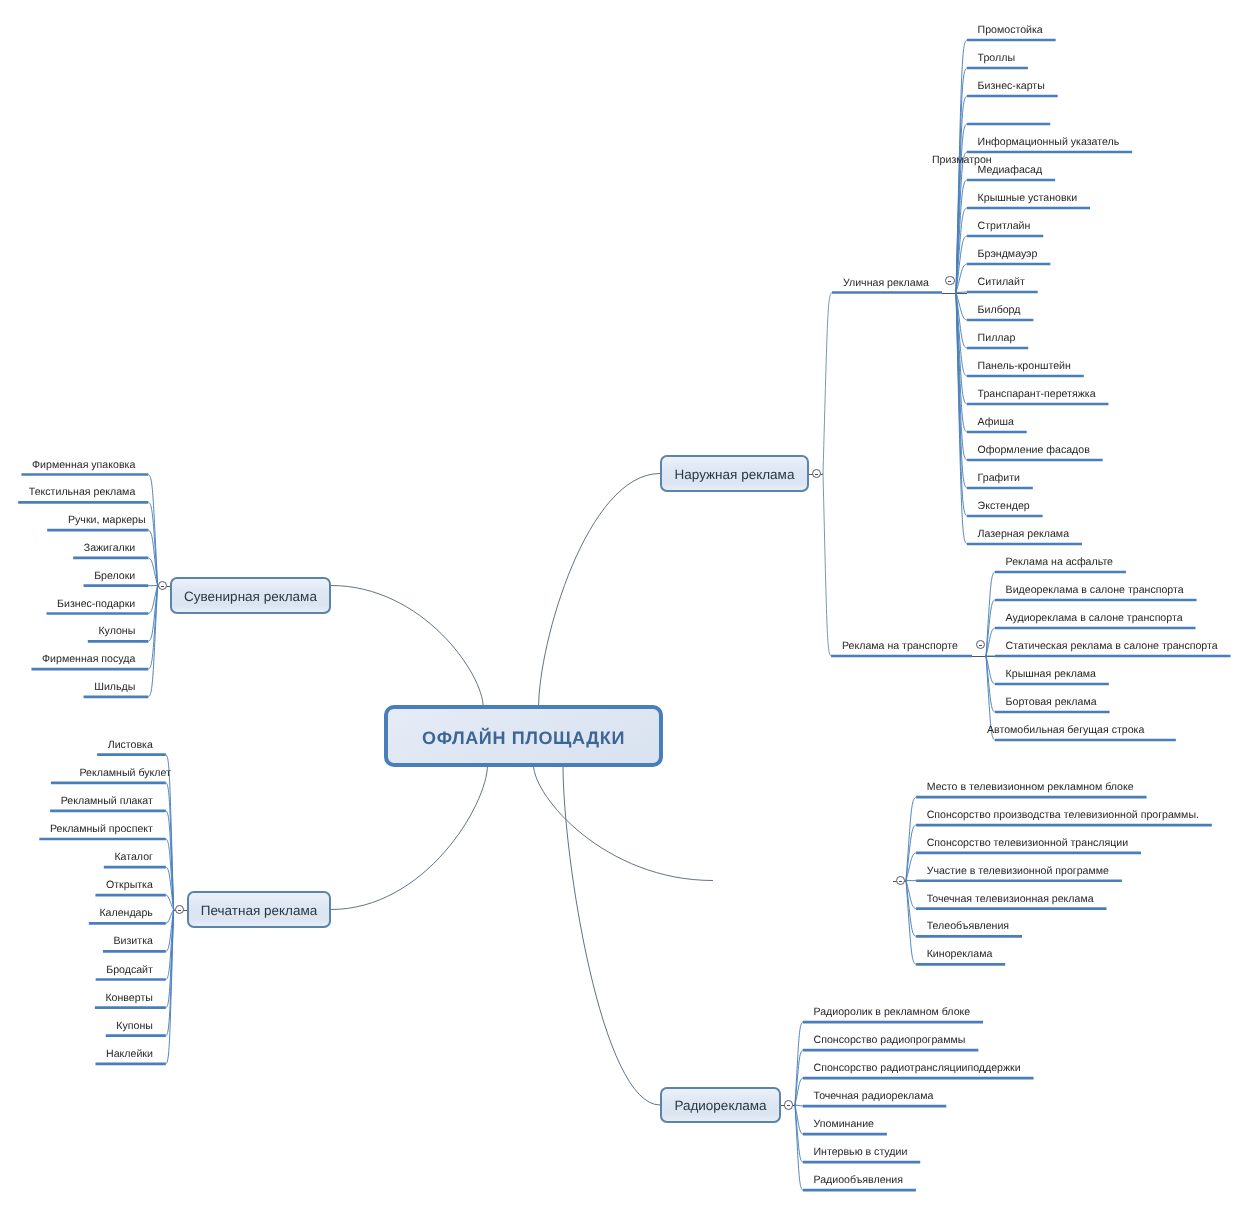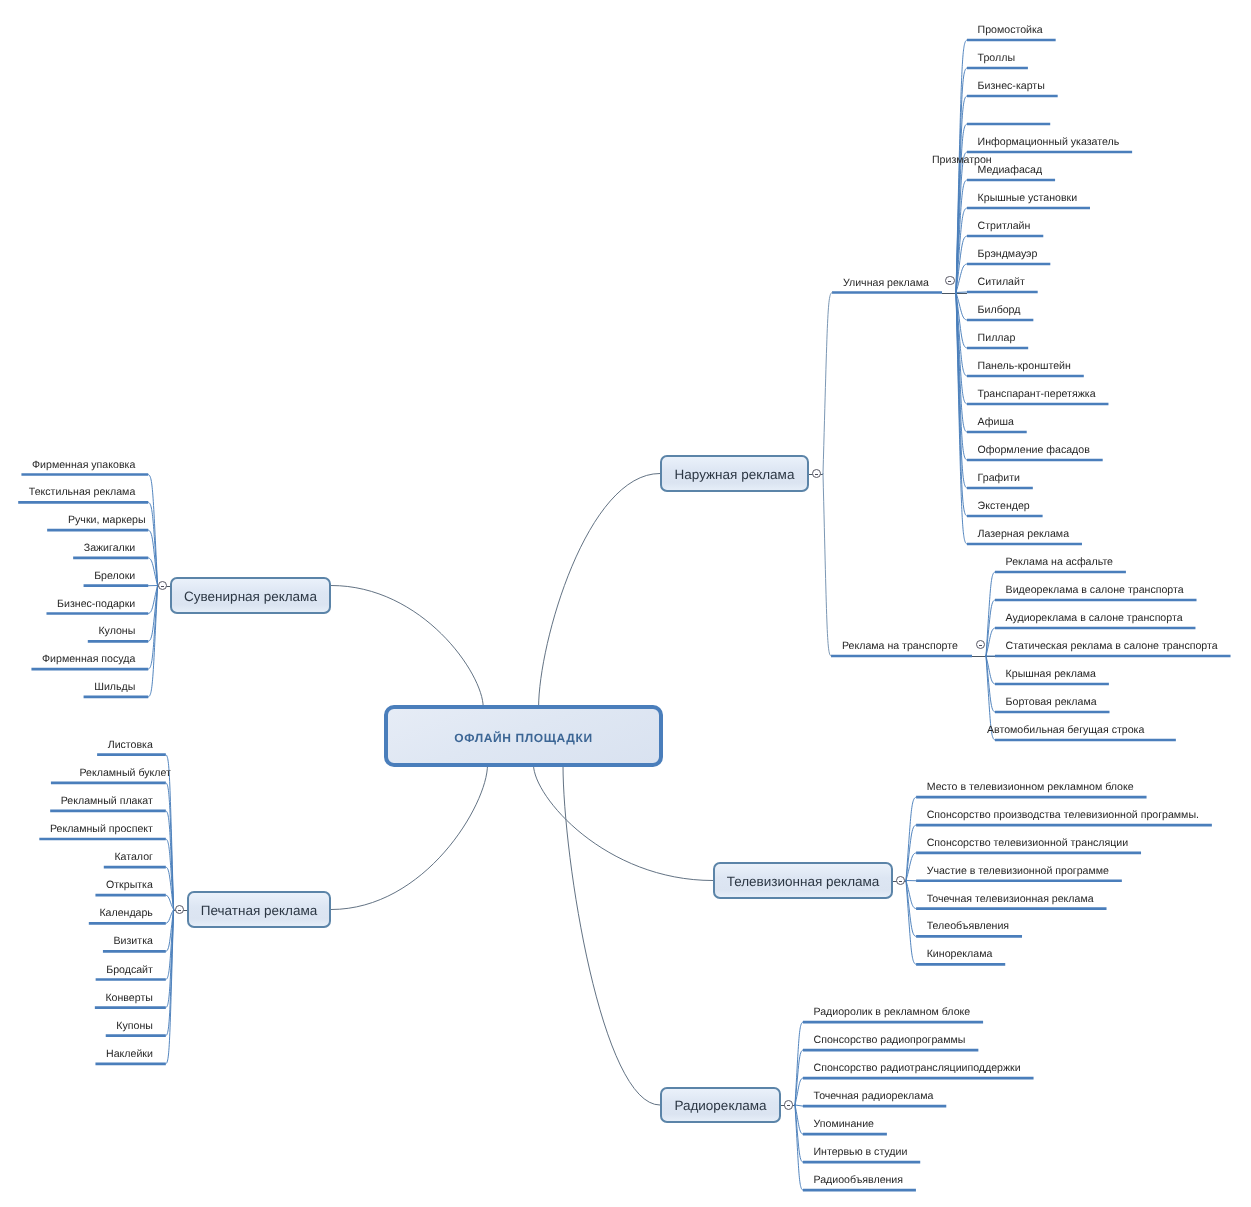--- a/index.html
+++ b/index.html
@@ -6,21 +6,21 @@
   html,body{margin:0;padding:0;background:#ffffff;}
   *{-webkit-font-smoothing:antialiased;text-rendering:geometricPrecision;}
   body{width:1251px;height:1207px;overflow:hidden;
        font-family:"Liberation Sans",sans-serif;}
   #stage{position:relative;width:1251px;height:1207px;background:#fff;}
   svg.links{position:absolute;left:0;top:0;width:1251px;height:1207px;}
   .root-node{position:absolute;box-sizing:border-box;
      border:4.6px solid #4a7ebb;border-radius:10px;
      background:linear-gradient(160deg,#e6ecf6 0%,#dfe7f3 45%,#d9e2f0 100%);
      display:flex;align-items:center;justify-content:center;
-     font-weight:bold;font-size:12px;letter-spacing:0.62px;color:#3c6695;padding-top:4px;}
+     font-weight:bold;font-size:18px;letter-spacing:0.62px;color:#3c6695;padding-top:4px;}
   .l2-node{position:absolute;box-sizing:border-box;
      border:2px solid #5b84a8;border-radius:7px;
      background:linear-gradient(180deg,#eaf1fa 0%,#dde6f3 42%,#dbe4f1 78%,#e6eef8 100%);
      display:flex;align-items:center;justify-content:center;
      font-size:13.5px;color:#2c3744;padding-top:1.5px;}
   .tnode{position:absolute;white-space:nowrap;color:#262626;font-size:10.6px;line-height:1;}
   .toggle{position:absolute;box-sizing:border-box;border:0.8px solid #5a5a66;
      border-radius:50%;background:#fdfdff;width:9.4px;height:9.4px;}
   .toggle i{position:absolute;left:2.2px;right:2.2px;top:4.2px;height:0.85px;
      background:#4d4d58;display:block;}
@@ -230,21 +230,20 @@
     <div class="toggle" style="left:975.5px;top:639.5px;">
       <i></i>
     </div>
     <div class="tnode" style="left:1005.6px;top:557px;">Реклама на асфальте</div>
     <div class="tnode" style="left:1005.6px;top:585px;">Видеореклама в салоне транспорта</div>
     <div class="tnode" style="left:1005.6px;top:613px;">Аудиореклама в салоне транспорта</div>
     <div class="tnode" style="left:1005.6px;top:641px;">Статическая реклама в салоне транспорта</div>
     <div class="tnode" style="left:1005.6px;top:669px;">Крышная реклама</div>
     <div class="tnode" style="left:1005.6px;top:697px;">Бортовая реклама</div>
     <div class="tnode" style="left:987px;top:725px;text-align:center;">Автомобильная бегущая строка</div>
-    <div class="l2-node" style="left:713px;top:862px;width:180px;height:37px;">Телевизионная реклама</div>
     <div class="toggle" style="left:895.8px;top:875.8px;">
       <i></i>
     </div>
     <div class="tnode" style="left:926.7px;top:782.2px;">Место в телевизионном рекламном блоке</div>
     <div class="tnode" style="left:926.7px;top:810.0500000000001px;">Спонсорство производства телевизионной программы.</div>
     <div class="tnode" style="left:926.7px;top:837.9000000000001px;">Спонсорство телевизионной трансляции</div>
     <div class="tnode" style="left:926.7px;top:865.75px;">Участие в телевизионной программе</div>
     <div class="tnode" style="left:926.7px;top:893.6px;">Точечная телевизионная реклама</div>
     <div class="tnode" style="left:926.7px;top:921.45px;">Телеобъявления</div>
     <div class="tnode" style="left:926.7px;top:949.3000000000001px;">Кинореклама</div>

